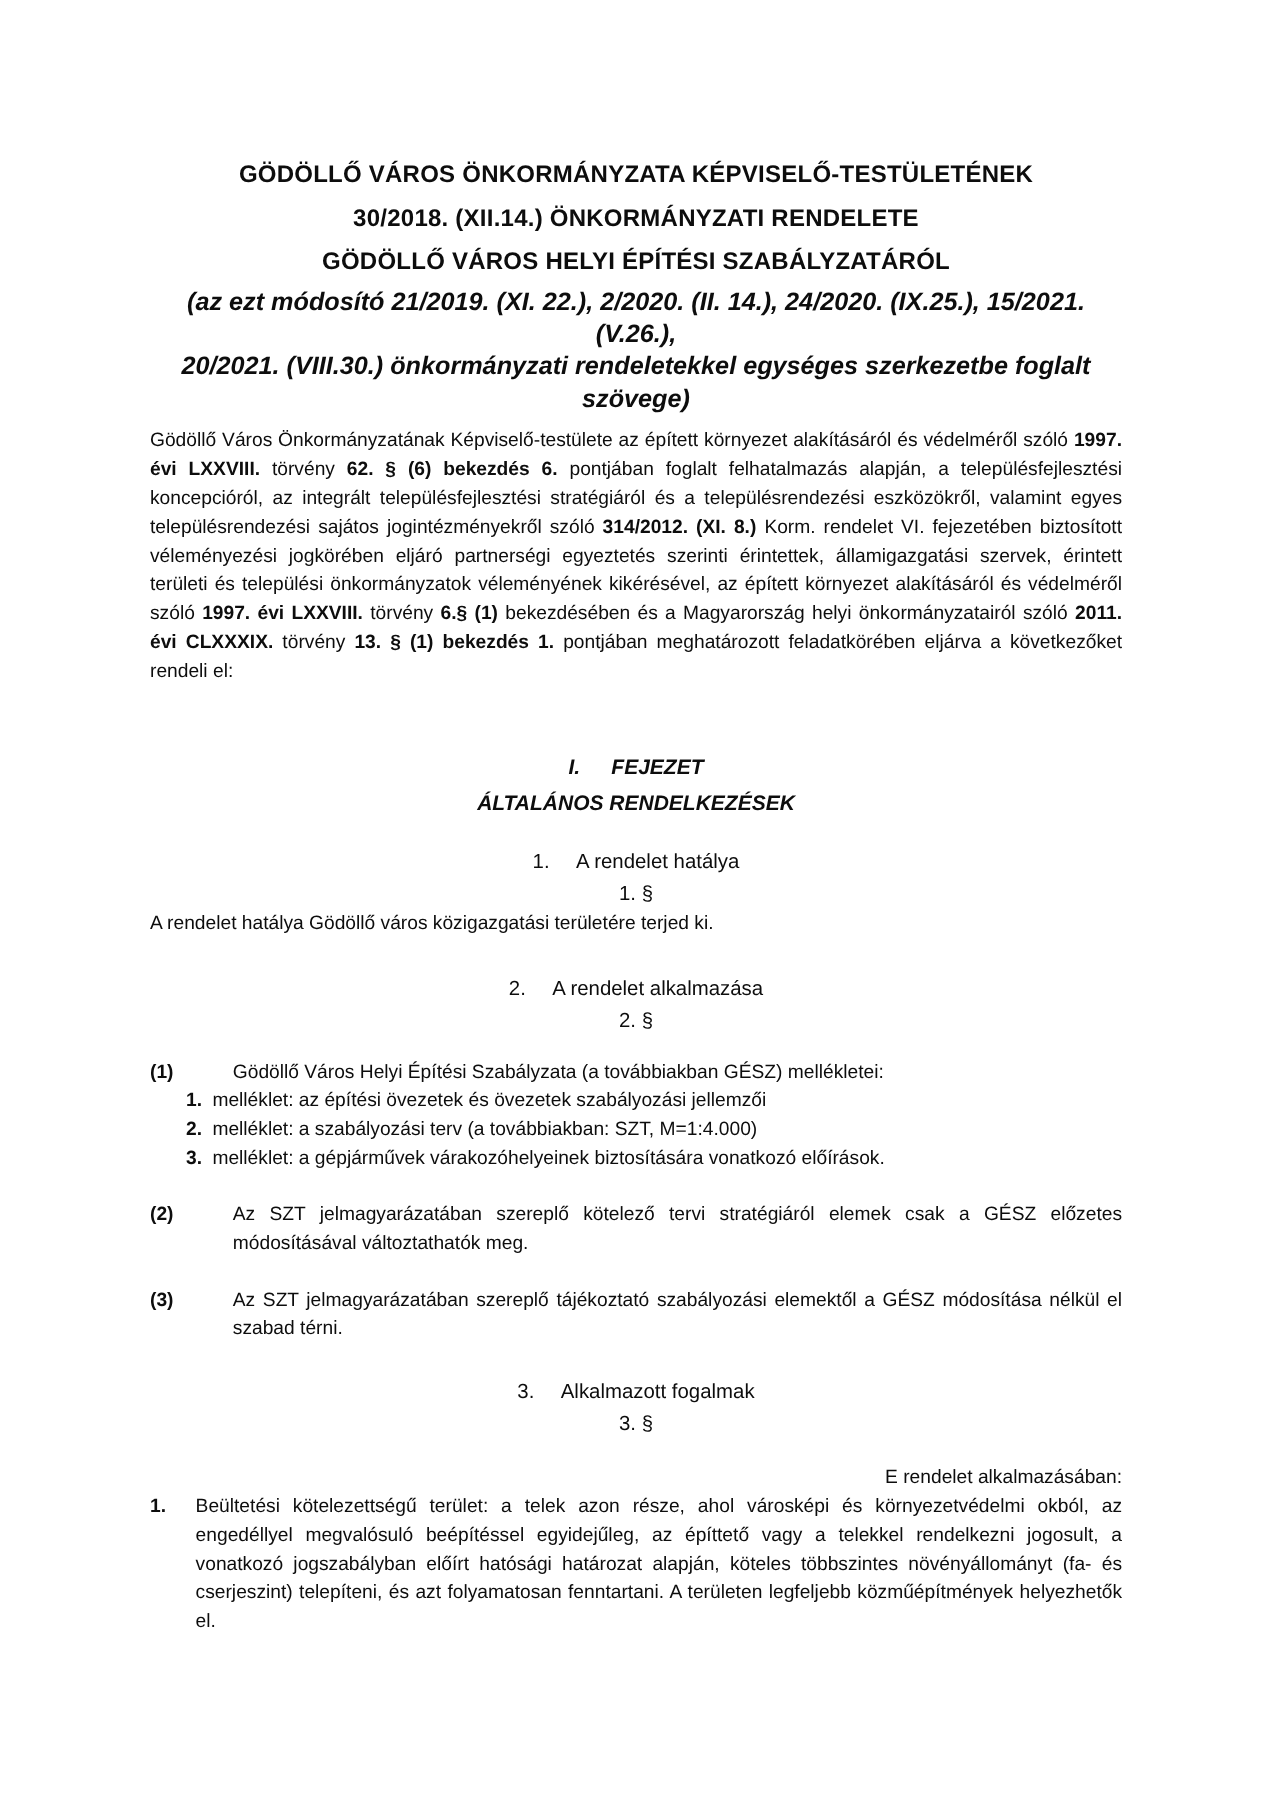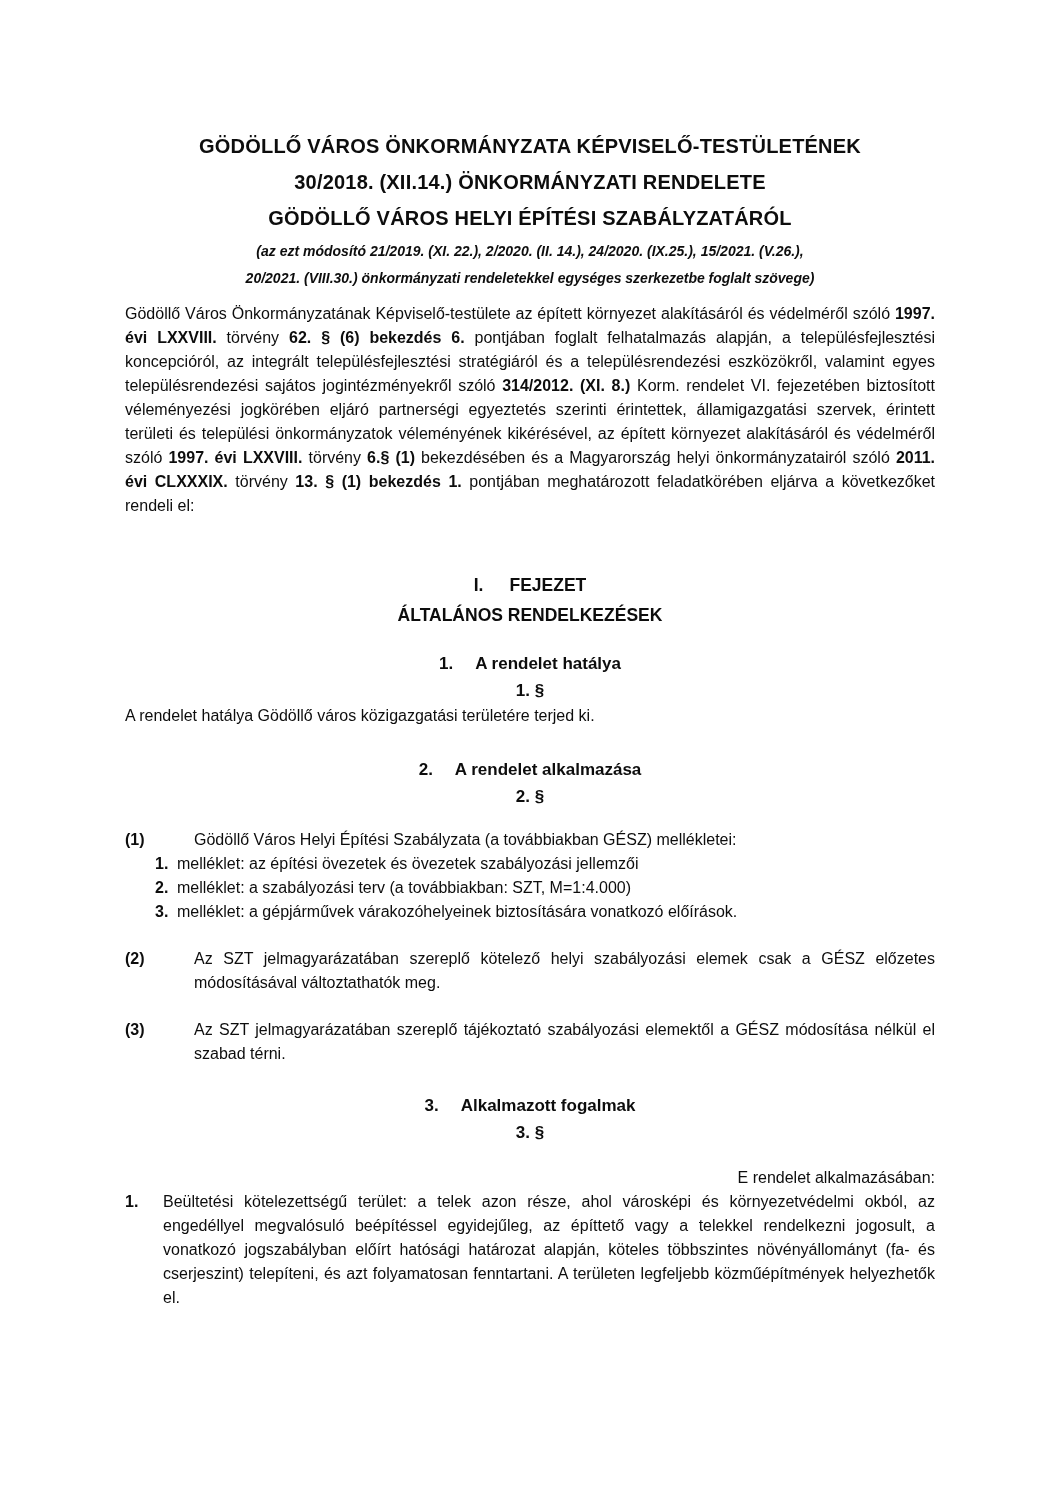--- a/index.html
+++ b/index.html
@@ -27,46 +27,47 @@
     text-align: center;
     font-weight: 700;
     font-size: 20px;
     line-height: 36px;
     letter-spacing: 0.2px;
   }
   .doc-amendment {
     text-align: center;
     font-weight: 700;
     font-style: italic;
-    font-size: 14px;
+    font-size: 21px;
     line-height: 27px;
     margin-top: 2px;
   }
   
   .preamble {
     margin-top: 10px;
     font-size: 16px;
     line-height: 24px;
     text-align: justify;
     text-justify: inter-word;
   }
   
   .chapter {
     margin-top: 52px;
     text-align: center;
     font-weight: 700;
     font-size: 17.5px;
     line-height: 30px;
+    font-style: italic;
   }
   .chapter .num-gap { margin-right: 26px; }
   
   .section-head {
     margin-top: 20px;
     text-align: center;
-    font-weight: 700;
+    font-weight: 400;
     font-size: 17px;
     line-height: 27px;
   }
   .section-head .num-gap { margin-right: 22px; }
   .sh-gap-lg { margin-top: 28px; }
   .sh-gap-xl { margin-top: 26px; }
   
   .para {
     font-size: 16px;
     line-height: 24px;
@@ -185,21 +186,21 @@
         <span>melléklet: a szabályozási terv (a továbbiakban: SZT, M=1:4.000)</span>
       </div>
       <div class="subitem">
         <span class="smarker">3.</span>
         <span>melléklet: a gépjárművek várakozóhelyeinek biztosítására vonatkozó előírások.</span>
       </div>
     </div>
 
     <div class="item gap-mid">
       <span class="marker">(2)</span>
-      <div class="itext">Az SZT jelmagyarázatában szereplő kötelező helyi szabályozási elemek csak a GÉSZ előzetes módosításával változtathatók meg.</div>
+      <div class="itext">Az SZT jelmagyarázatában szereplő kötelező tervi stratégiáról elemek csak a GÉSZ előzetes módosításával változtathatók meg.</div>
     </div>
 
     <div class="item gap-mid">
       <span class="marker">(3)</span>
       <div class="itext">Az SZT jelmagyarázatában szereplő tájékoztató szabályozási elemektől a GÉSZ módosítása nélkül el szabad térni.</div>
     </div>
 
     <div class="section-head sh-gap-xl">
       <div>
         <span class="num-gap">3.</span><span>Alkalmazott fogalmak</span>

